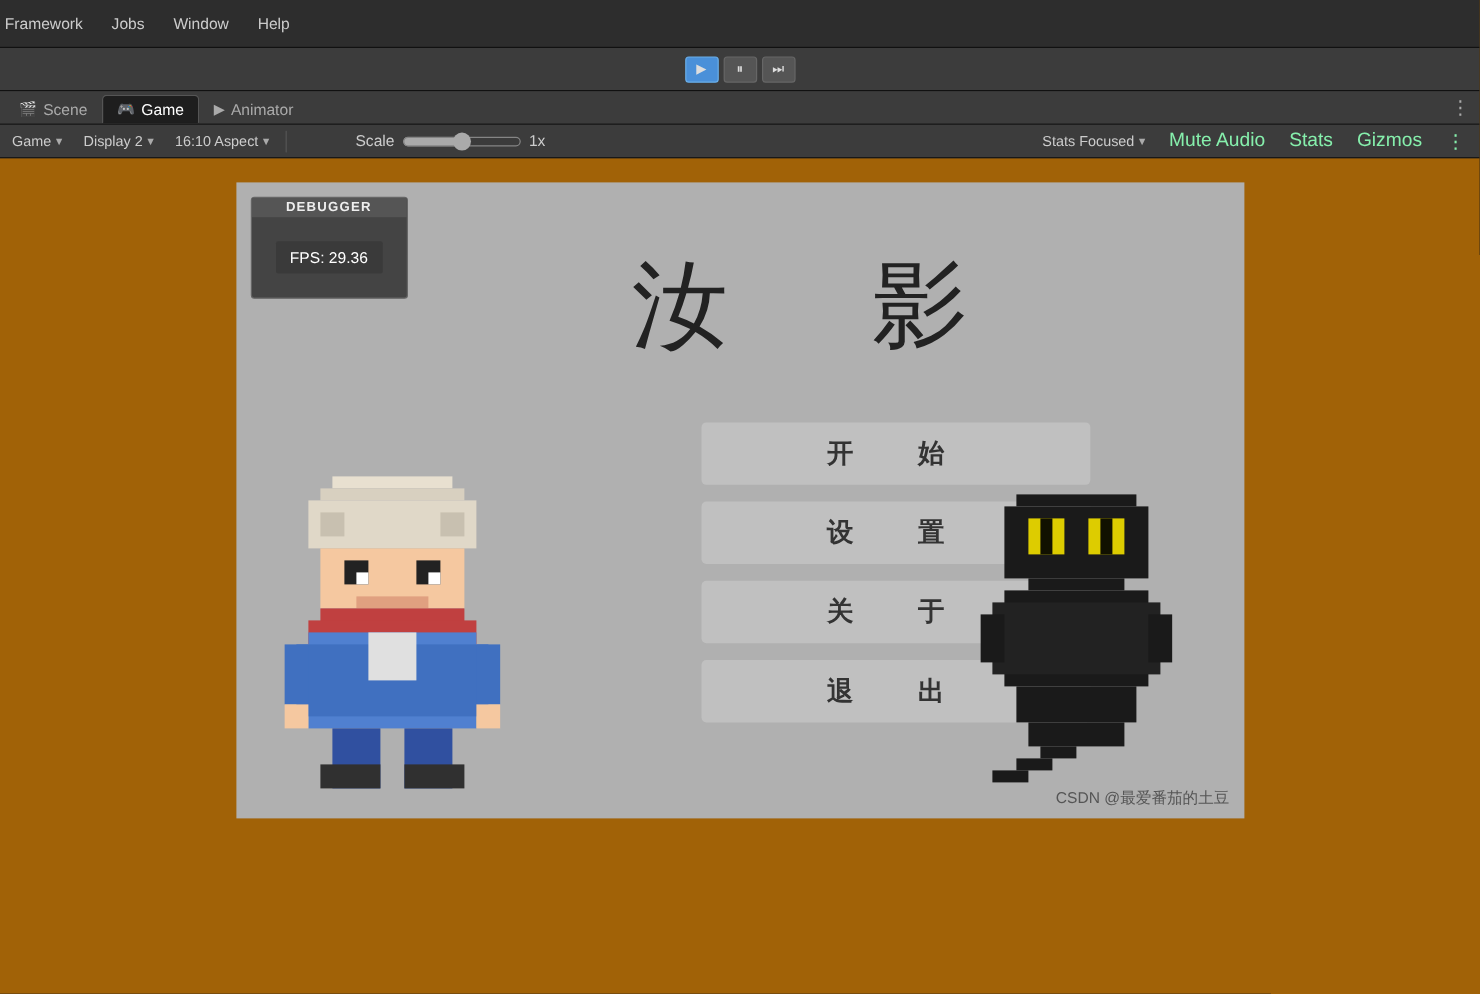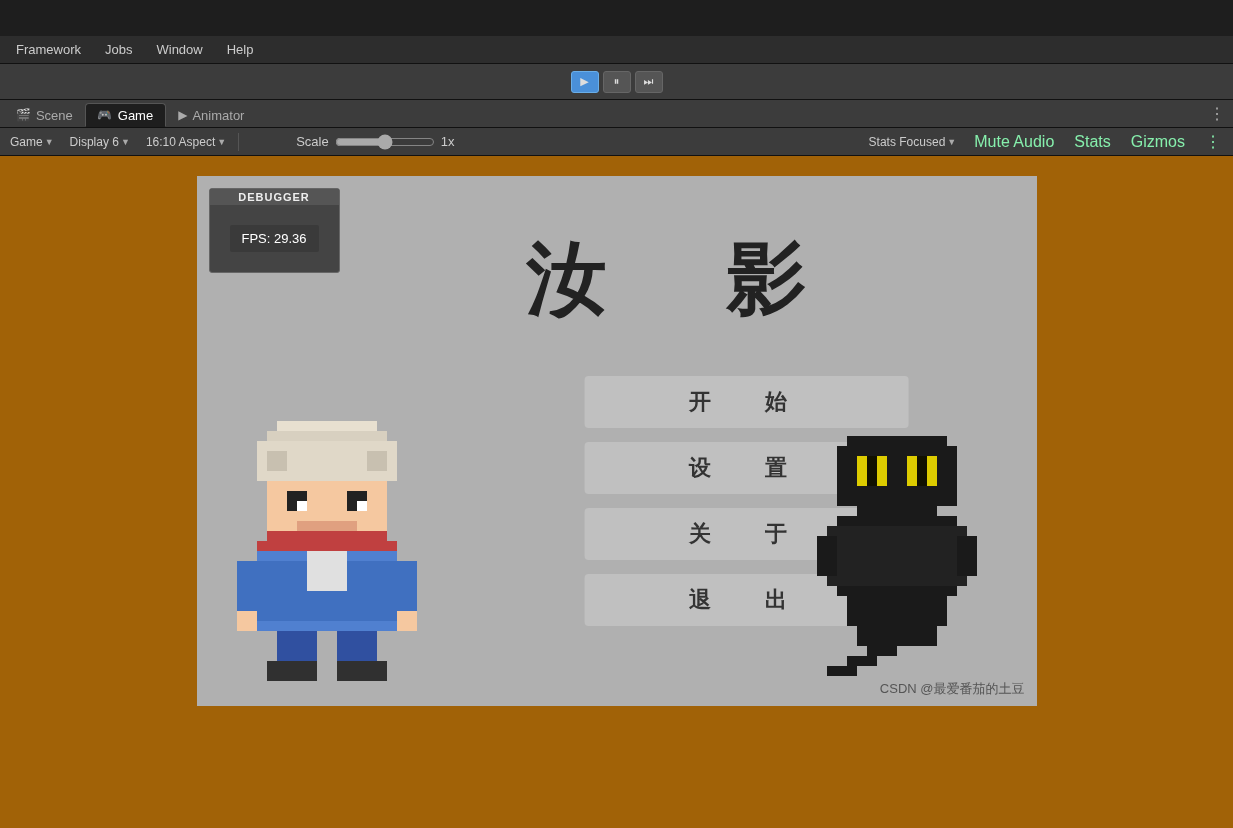--- a/index.html
+++ b/index.html
@@ -11,25 +11,24 @@
       overflow: hidden;
       color: #ccc;
       font-size: 13px;
     }
 
     
     .menu-bar {
       background: #2d2d2d;
       display: flex;
       align-items: center;
-      height: 28px;
-      padding: 0 12px;
+      height: 40px;
+      padding: 0 0;
       gap: 16px;
       border-bottom: 1px solid #111;
-      margin-top: 36px;
     }
     .menu-item {
       color: #ccc;
       font-size: 13px;
       cursor: pointer;
       padding: 2px 4px;
     }
 
     
     .toolbar {
@@ -195,21 +194,21 @@
       border-radius: 2px;
     }
 
     
     .game-title {
       position: absolute;
       top: 50px;
       left: 50%;
       transform: translateX(-30%);
       font-size: 80px;
-      font-weight: bold;
+      font-weight: normal;
       color: #222;
       letter-spacing: 20px;
       font-family: 'Microsoft YaHei', 'SimHei', serif;
       white-space: nowrap;
     }
 
     
     .game-menu {
       position: absolute;
       top: 200px;
@@ -299,21 +298,21 @@
   </div>
   <span class="tab-more">⋮</span>
 </div>
 
 <div class="game-toolbar">
   <div class="gt-item">
     <span>Game</span>
     <span class="arrow">▼</span>
   </div>
   <div class="gt-item">
-    <span>Display 6</span>
+    <span>Display 2</span>
     <span class="arrow">▼</span>
   </div>
   <div class="gt-item">
     <span>16:10 Aspect</span>
     <span class="arrow">▼</span>
   </div>
   <div class="gt-separator"></div>
   <div class="scale-container">
     <span>Scale</span>
     <input type="range" class="scale-slider" min="0" max="100" value="50" style="">

